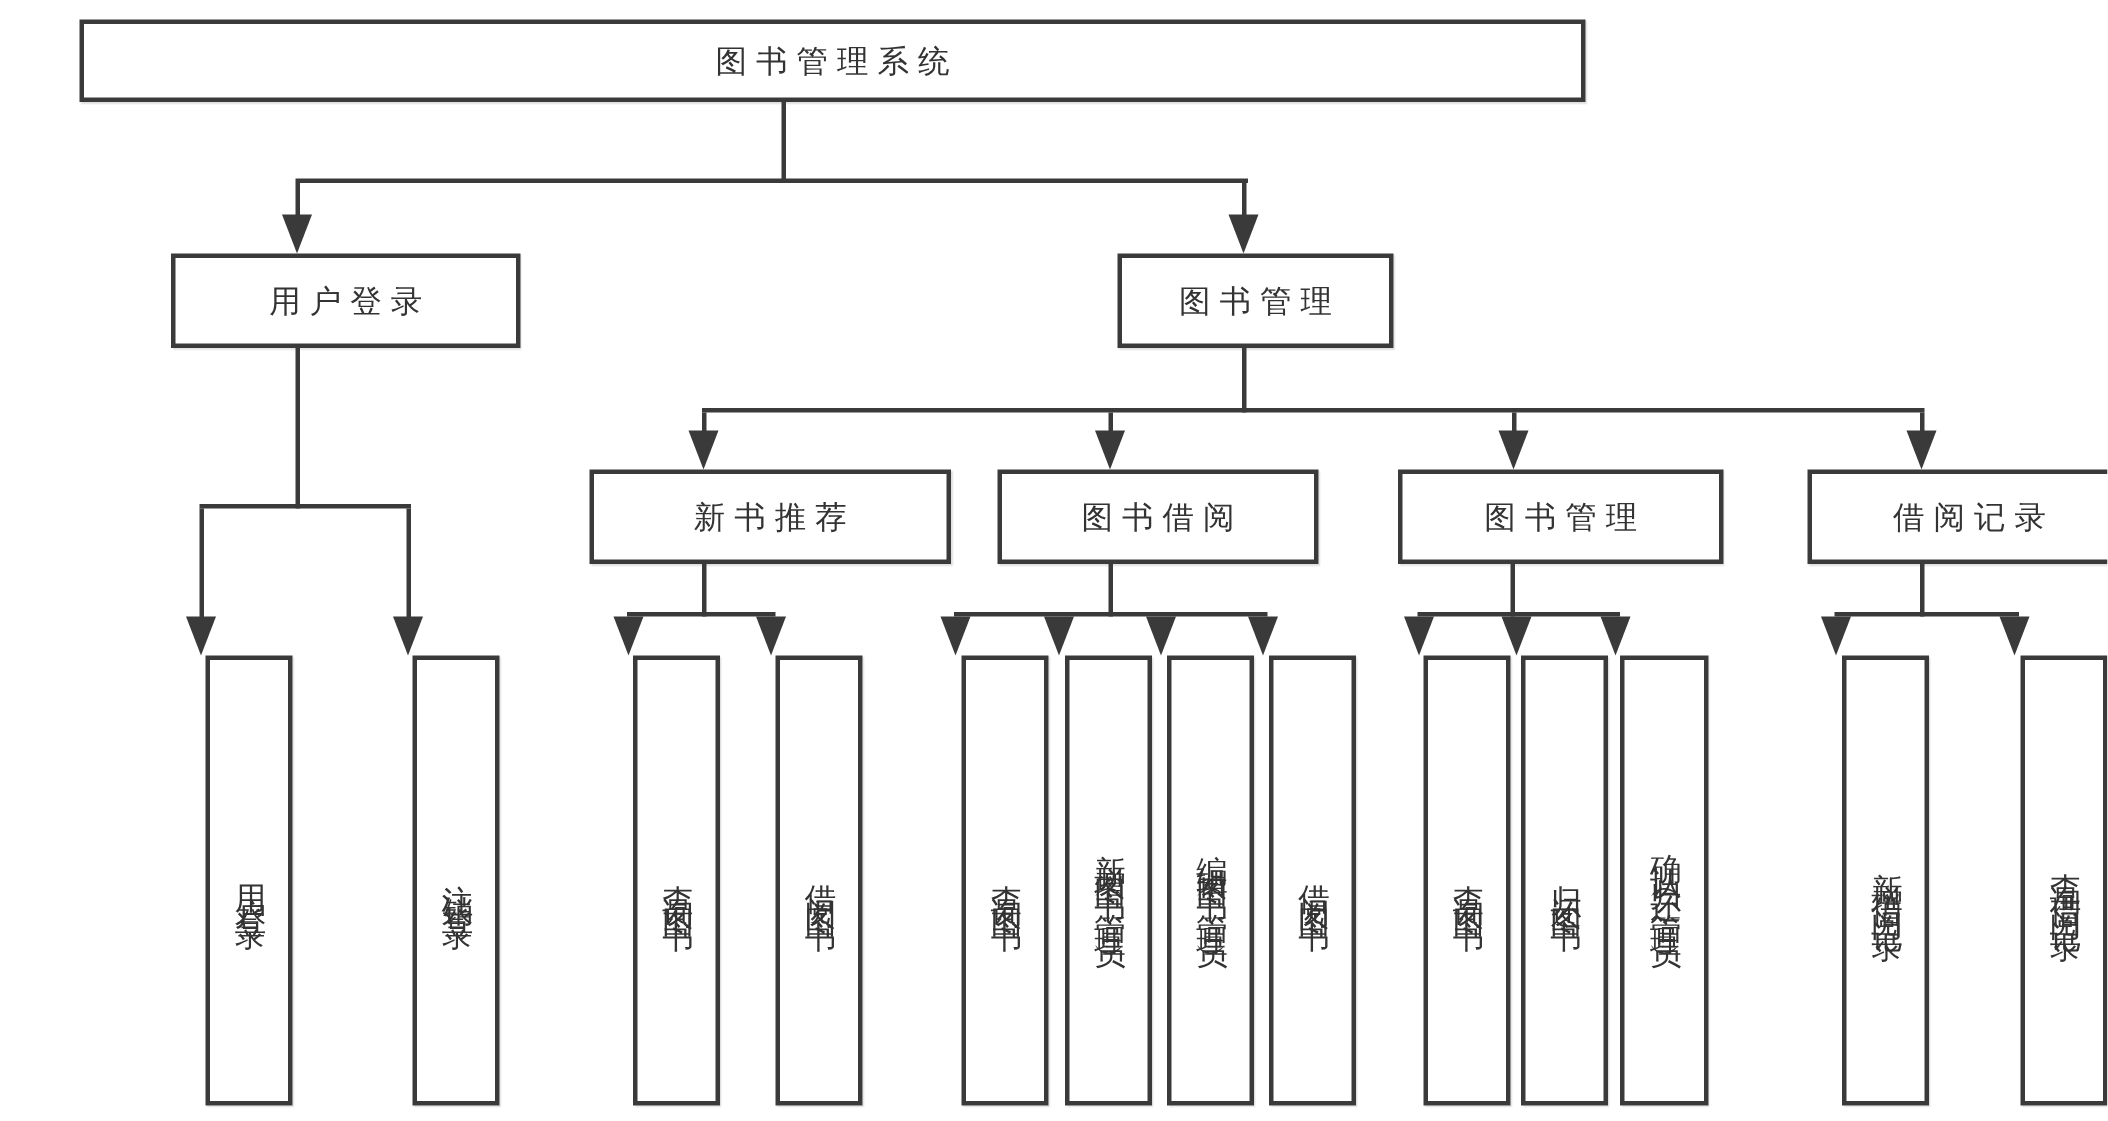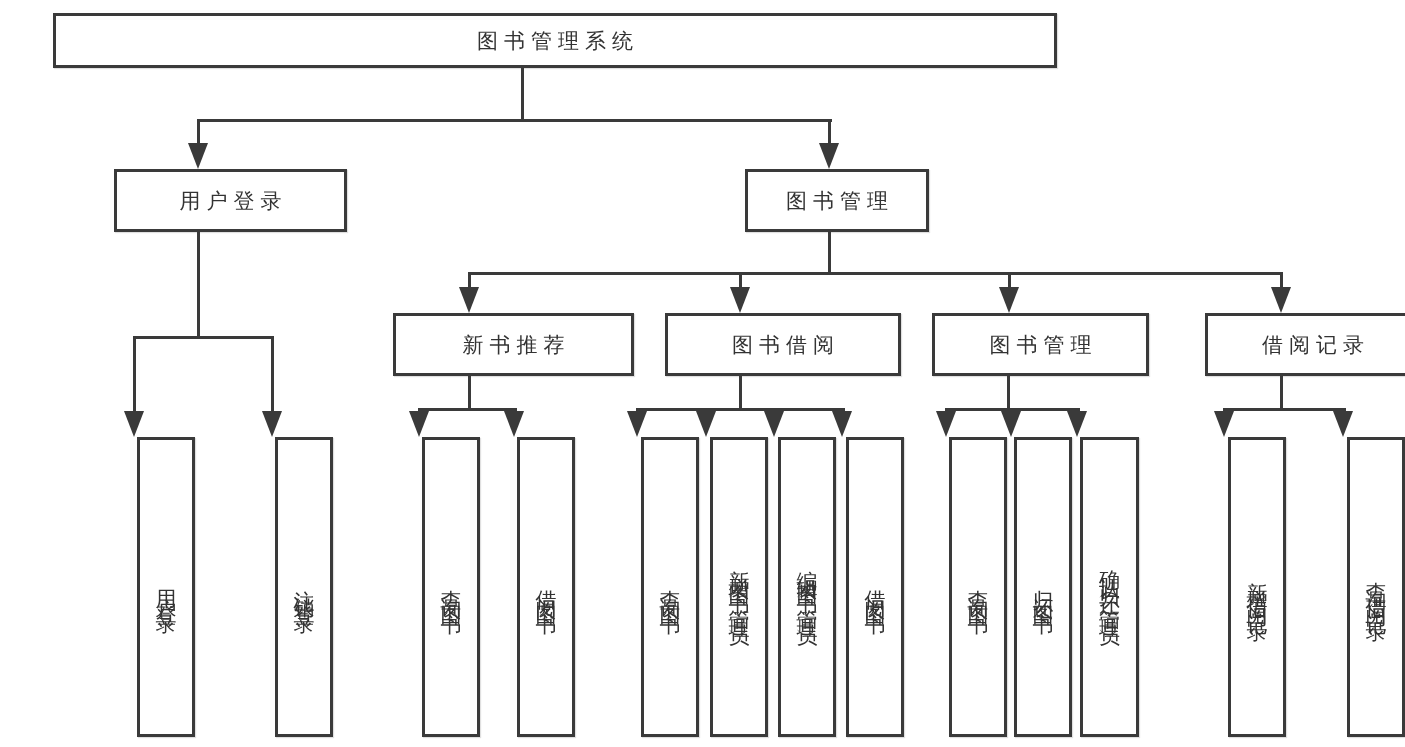--- a/index.html
+++ b/index.html
@@ -87,21 +87,21 @@
   <div class="v" style="left:468px;top:275px;height:14px"></div>
   <div class="ah" style="left:459px;top:287px"></div>
   <div class="v" style="left:739px;top:275px;height:14px"></div>
   <div class="ah" style="left:730px;top:287px"></div>
   <div class="v" style="left:1008px;top:275px;height:14px"></div>
   <div class="ah" style="left:999px;top:287px"></div>
   <div class="v" style="left:1280px;top:275px;height:14px"></div>
   <div class="ah" style="left:1271px;top:287px"></div>
 
   <div class="node" style="left:361px;top:313px;width:241px;height:63px">新书推荐</div>
-  <div class="node" style="left:633px;top:313px;width:236px;height:63px">图书借阅</div>
+  <div class="node" style="left:633px;top:313px;width:214px;height:63px">图书借阅</div>
   <div class="node" style="left:900px;top:313px;width:217px;height:63px">图书管理</div>
   <div class="node" style="left:1173px;top:313px;width:216px;height:63px">借阅记录</div>
 
   <div class="v" style="left:468px;top:376px;height:35px"></div>
   <div class="h" style="left:418px;top:408px;width:99px"></div>
   <div class="ah" style="left:409px;top:411px"></div>
   <div class="ah" style="left:504px;top:411px"></div>
 
   <div class="v" style="left:739px;top:376px;height:35px"></div>
   <div class="h" style="left:636px;top:408px;width:209px"></div>

